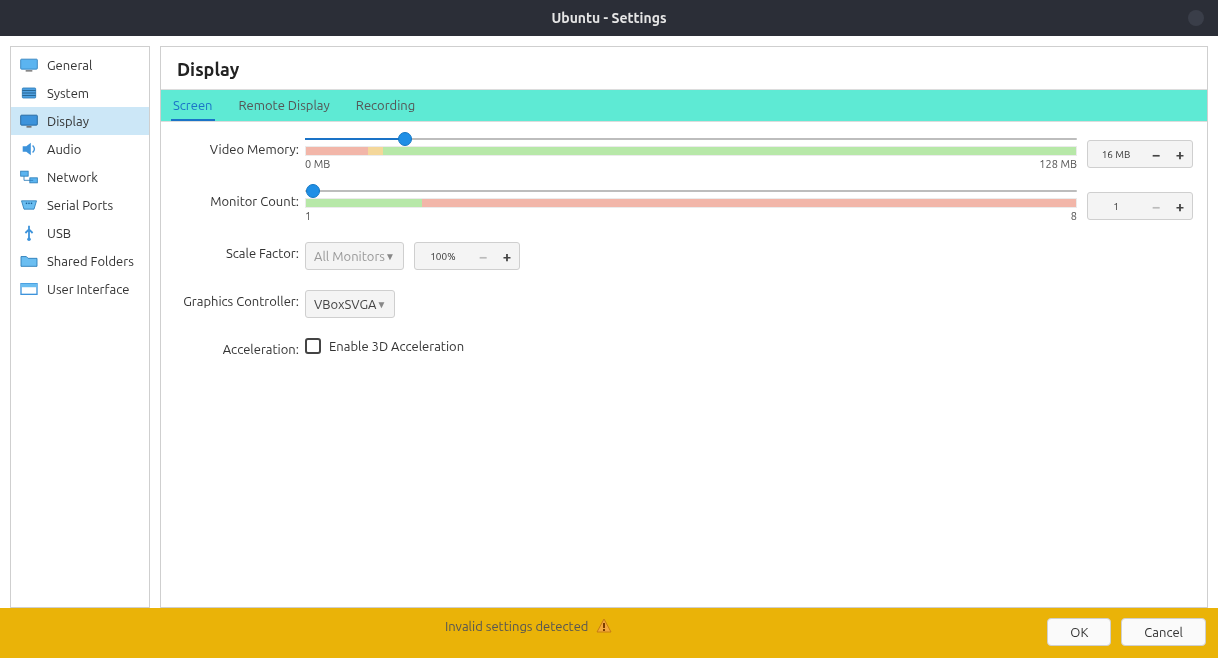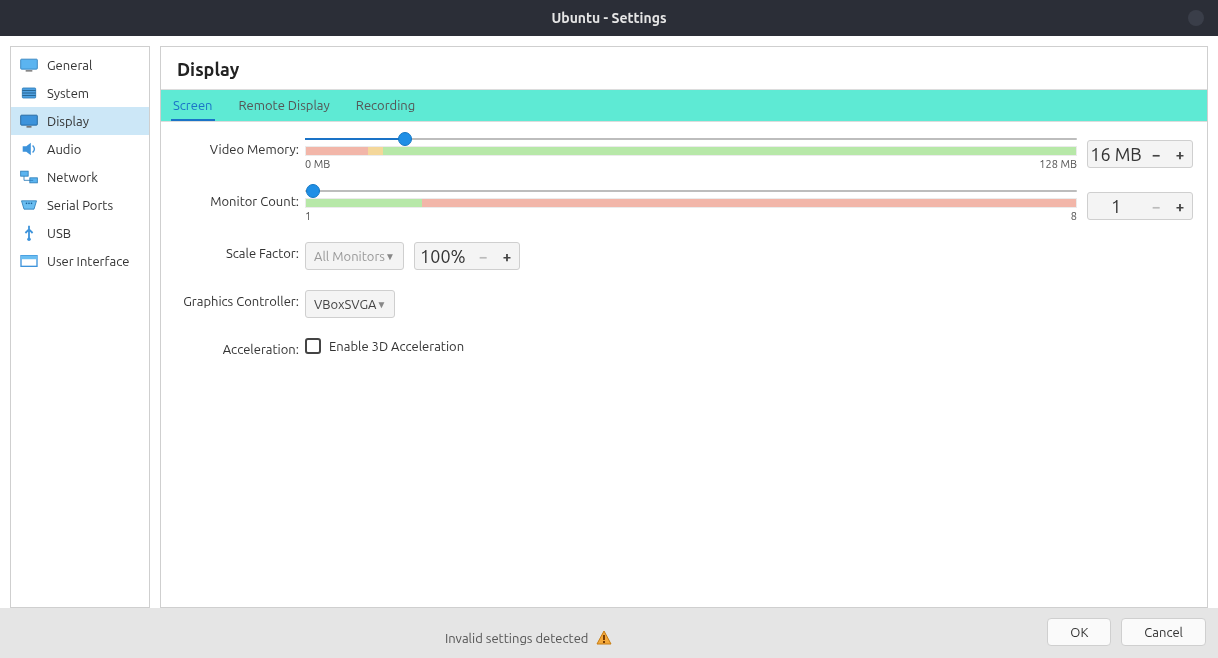--- a/index.html
+++ b/index.html
@@ -27,29 +27,29 @@
   .track-line { height: 2px; background: #bdbdbd; border-radius: 1px; position: relative; }
   .thumb { position: absolute; top: 50%; transform: translate(-50%, -50%); width: 14px; height: 14px; border-radius: 50%; background: #1f8fe6; border: 1px solid #1477c4; cursor: pointer; }
   .track-line .filled { position: absolute; left: 0; top: 0; bottom: 0; background: #1a73c7; }
   .colorbar { height: 10px; margin-top: 6px; display: flex; border: 1px solid rgba(0,0,0,0.08); }
   .seg { height: 100%; }
   .seg.red { background: #f2b6a9; }
   .seg.yel { background: #f4d79a; }
   .seg.grn { background: #b7e8a8; }
   .range-labels { display: flex; justify-content: space-between; font-size: 11px; color: #555; margin-top: 2px; }
   .spinner { display: flex; align-items: center; border: 1px solid #cfcfcf; background: #f4f4f4; height: 28px; border-radius: 3px; }
-  .spinner .val { width: 56px; text-align: center; font-size: 18px; color: #333; }
+  .spinner .val { width: 56px; text-align: center; font-size: 10px; color: #333; }
   .spinner .btn { width: 24px; height: 100%; display: flex; align-items: center; justify-content: center; font-size: 15px; font-weight: 700; color: #444; cursor: pointer; user-select: none; }
   .spinner .btn.disabled { color: #bbb; cursor: default; }
   .select { display: inline-flex; align-items: center; border: 1px solid #cfcfcf; background: #f4f4f4; height: 28px; padding: 0 8px; border-radius: 3px; font-size: 13px; color: #444; cursor: pointer; }
   .select.disabled { color: #999; }
   .select .caret { color: #888; font-size: 10px; }
   .checkbox-row { display: flex; align-items: center; gap: 8px; }
   .chk { width: 16px; height: 16px; border: 2px solid #444; border-radius: 3px; background: #fff; cursor: pointer; }
-  .footer { display: flex; align-items: flex-end; justify-content: flex-end; padding: 10px 12px 12px 20px; gap: 10px; background: #e5e5e5; }
+  .footer { display: flex; align-items: flex-start; justify-content: flex-end; padding: 10px 12px 12px 20px; gap: 10px; background: #eab308; }
   .footer .status { flex: 1; display: flex; align-items: center; justify-content: center; gap: 8px; color: #555; font-size: 13px; }
   .btn-std { border: 1px solid #cfcfcf; background: #fafafa; padding: 6px 22px; border-radius: 4px; font-size: 13px; color: #333; cursor: pointer; }
   .warn-ico { width: 16px; height: 16px; }
 </style>
 </head>
 <body>
 
 <div class="window">
 
   <div class="titlebar">
@@ -121,20 +121,28 @@
         <span>Serial Ports</span>
       </div>
       <div class="sidebar-item">
         <span class="ico">
           <svg viewBox="0 0 20 20" width="18" height="18">
               <path d="M10 2 L10 16 M10 6 L6 10 M10 6 L14 10" stroke="#3d93db" stroke-width="2" fill="none"></path>
               <circle cx="10" cy="17" r="2" fill="#3d93db"></circle>
             </svg>
         </span>
         <span>USB</span>
+      </div>
+      <div class="sidebar-item">
+        <span class="ico">
+          <svg viewBox="0 0 22 18" width="20" height="16">
+              <path d="M2 4 L8 4 L10 6 L20 6 L20 15 L2 15 Z" fill="#6bbef1" stroke="#2a7cb8"></path>
+            </svg>
+        </span>
+        <span>Shared Folders</span>
       </div>
       <div class="sidebar-item">
         <span class="ico">
           <svg viewBox="0 0 22 18" width="20" height="16">
               <rect x="2" y="3" width="18" height="12" fill="none" stroke="#3d93db" stroke-width="1.5"></rect>
               <rect x="2" y="3" width="18" height="4" fill="#6bbef1"></rect>
             </svg>
         </span>
         <span>User Interface</span>
       </div>

